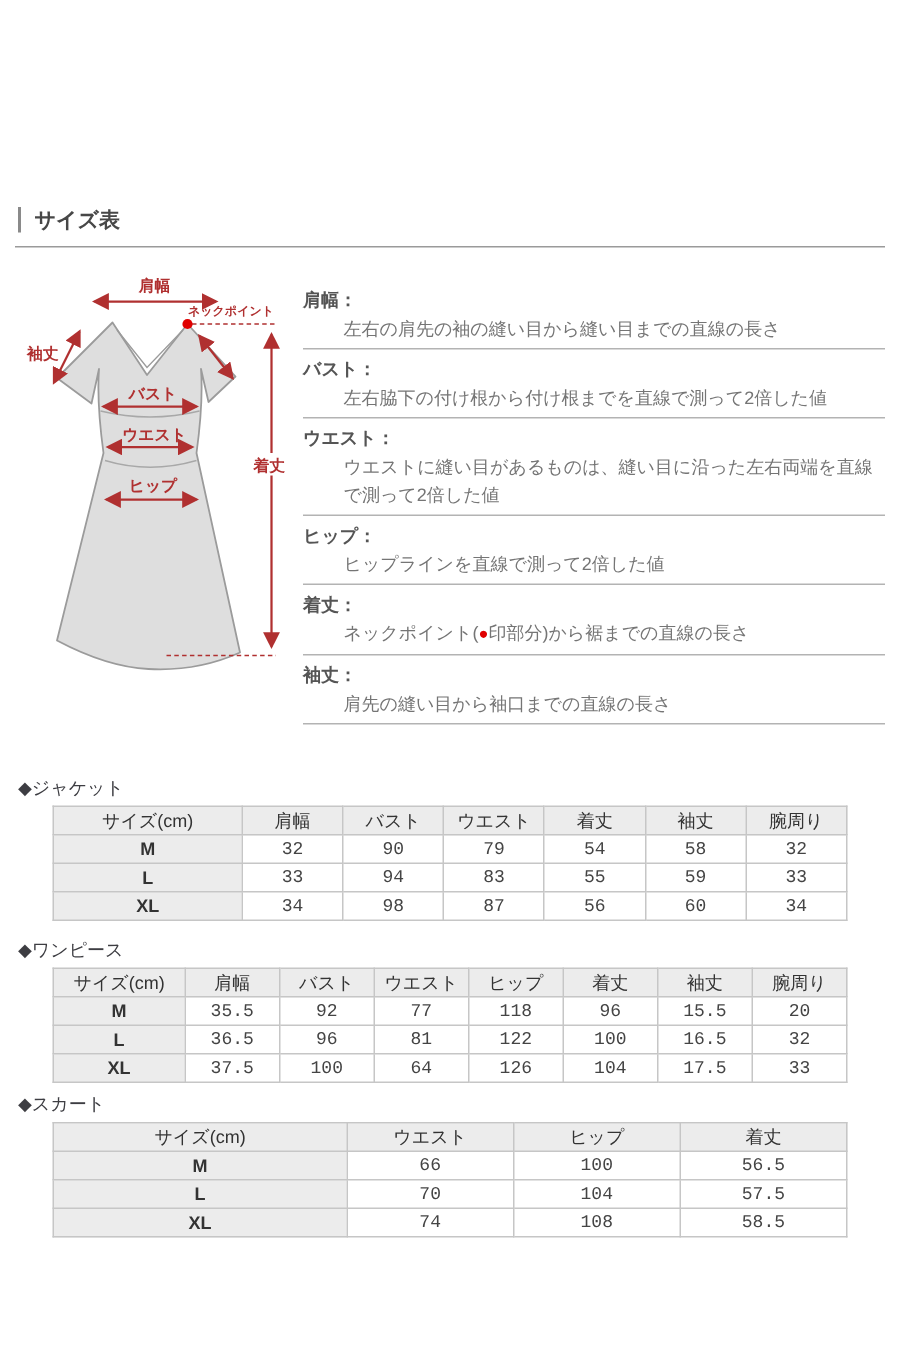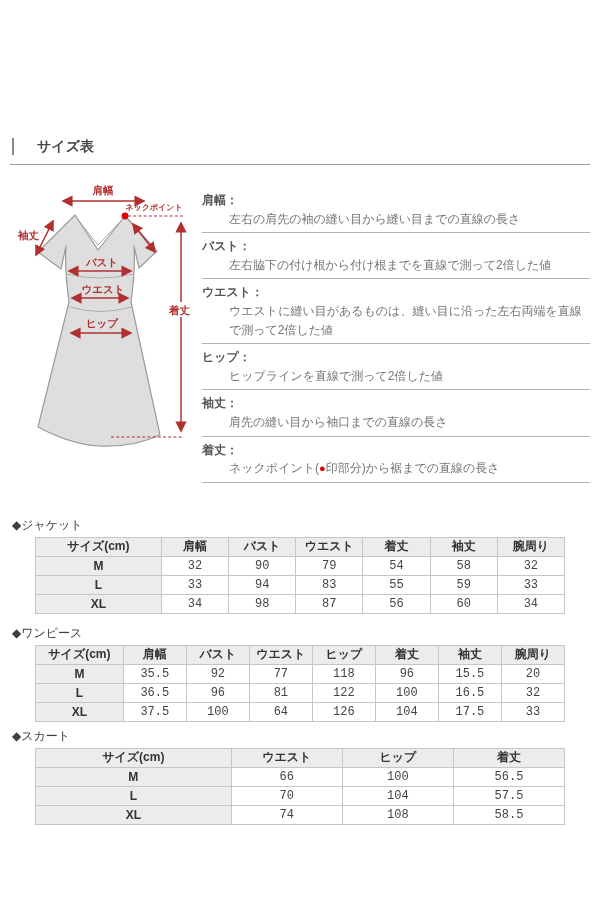--- a/index.html
+++ b/index.html
@@ -17,21 +17,21 @@
   *{box-sizing:border-box;}
   html,body{margin:0;padding:0;}
   body{
     width:600px;height:900px;background:#ffffff;
     font-family:"Liberation Sans","DejaVu Sans",sans-serif;
     color:var(--text-dark);position:relative;overflow:hidden;
   }
   .page{padding:138px 10px 0 10px;}
   .page-title{
     margin:0 0 0 2px;font-size:14px;font-weight:bold;color:#474747;
-    border-left:2px solid #8a8a8a;padding-left:23px;line-height:17px;
+    border-left:2px solid #8a8a8a;padding-left:9px;line-height:17px;
   }
   .title-rule{border:none;border-top:1px solid var(--rule-gray);margin:9px 0 0 0;}
   .top-section{display:flex;margin-top:15px;align-items:flex-start;}
   .diagram-wrap{width:192px;flex-shrink:0;}
   .definitions{flex:1;margin-top:7px;font-size:12px;line-height:1.55;}
   .def-row{display:flex;padding:4px 0 4px 0;border-bottom:1px solid #b3b3b3;flex-direction:column;}
   .def-term{width:62px;flex-shrink:0;font-weight:bold;color:var(--text-term);}
   .def-desc{flex:1;color:var(--text-desc);margin-left:27px;}
   .def-dot{color:var(--dot-red);font-size:11px;}
   .section-label{font-size:12px;color:#3d3d42;margin:0 0 3px 2px;}
@@ -39,21 +39,21 @@
   .sec-onepiece{margin-top:11px;}
   .sec-skirt{margin-top:6px;}
   table.size-table{
     border-collapse:collapse;table-layout:fixed;
     width:530px;margin-left:25px;font-size:12px;
   }
   table.size-table th,table.size-table td{
     border:1px solid var(--border-gray);height:19px;padding:0 2px;
     text-align:center;vertical-align:middle;
   }
-  table.size-table thead th{background:var(--cell-head-bg);font-weight:bold;color:#333;}
+  table.size-table thead th{background:var(--cell-head-bg);font-weight:normal;color:#333;}
   table.size-table tbody th{background:var(--cell-head-bg);font-weight:bold;color:#333;}
   table.size-table tbody td{background:#fff;color:#444;font-weight:normal;font-family:Liberation Mono, monospace;}
   .tbl-jacket tr > :first-child{width:23.8%;}
   .tbl-onepiece tr > :first-child{width:16.6%;}
   .tbl-skirt tr > :first-child{width:37%;}
   
   .dress-body{fill:var(--dress-fill);stroke:var(--dress-stroke);stroke-width:1.2;stroke-linejoin:round;}
   .dress-seam{fill:none;stroke:#a8a8a8;stroke-width:0.9;}
   .collar-line{fill:none;stroke:var(--dress-stroke);stroke-width:0.9;}
   .arrow-line{stroke:var(--accent-red);stroke-width:1.5;fill:none;}
@@ -129,26 +129,26 @@
         <span class="def-term">ウエスト：</span>
         <span class="def-desc">
           <span>ウエストに縫い目があるものは、縫い目に沿った左右両端を直線で測って2倍した値</span><br>
         </span>
       </div>
       <div class="def-row">
         <span class="def-term">ヒップ：</span>
         <span class="def-desc">ヒップラインを直線で測って2倍した値</span>
       </div>
       <div class="def-row">
+        <span class="def-term">着丈：</span>
+        <span class="def-desc"><span>ネックポイント(</span><span class="def-dot">●</span><span>印部分)から裾までの直線の長さ</span></span>
+      </div>
+      <div class="def-row">
         <span class="def-term">袖丈：</span>
         <span class="def-desc">肩先の縫い目から袖口までの直線の長さ</span>
-      </div>
-      <div class="def-row">
-        <span class="def-term">着丈：</span>
-        <span class="def-desc"><span>ネックポイント(</span><span class="def-dot">●</span><span>印部分)から裾までの直線の長さ</span></span>
       </div>
     </div>
   </div>
 
   <div class="sec-jacket">
     <div class="section-label">◆ジャケット</div>
     <table class="size-table tbl-jacket">
         <thead>
           <tr>
             <th>サイズ(cm)</th>

